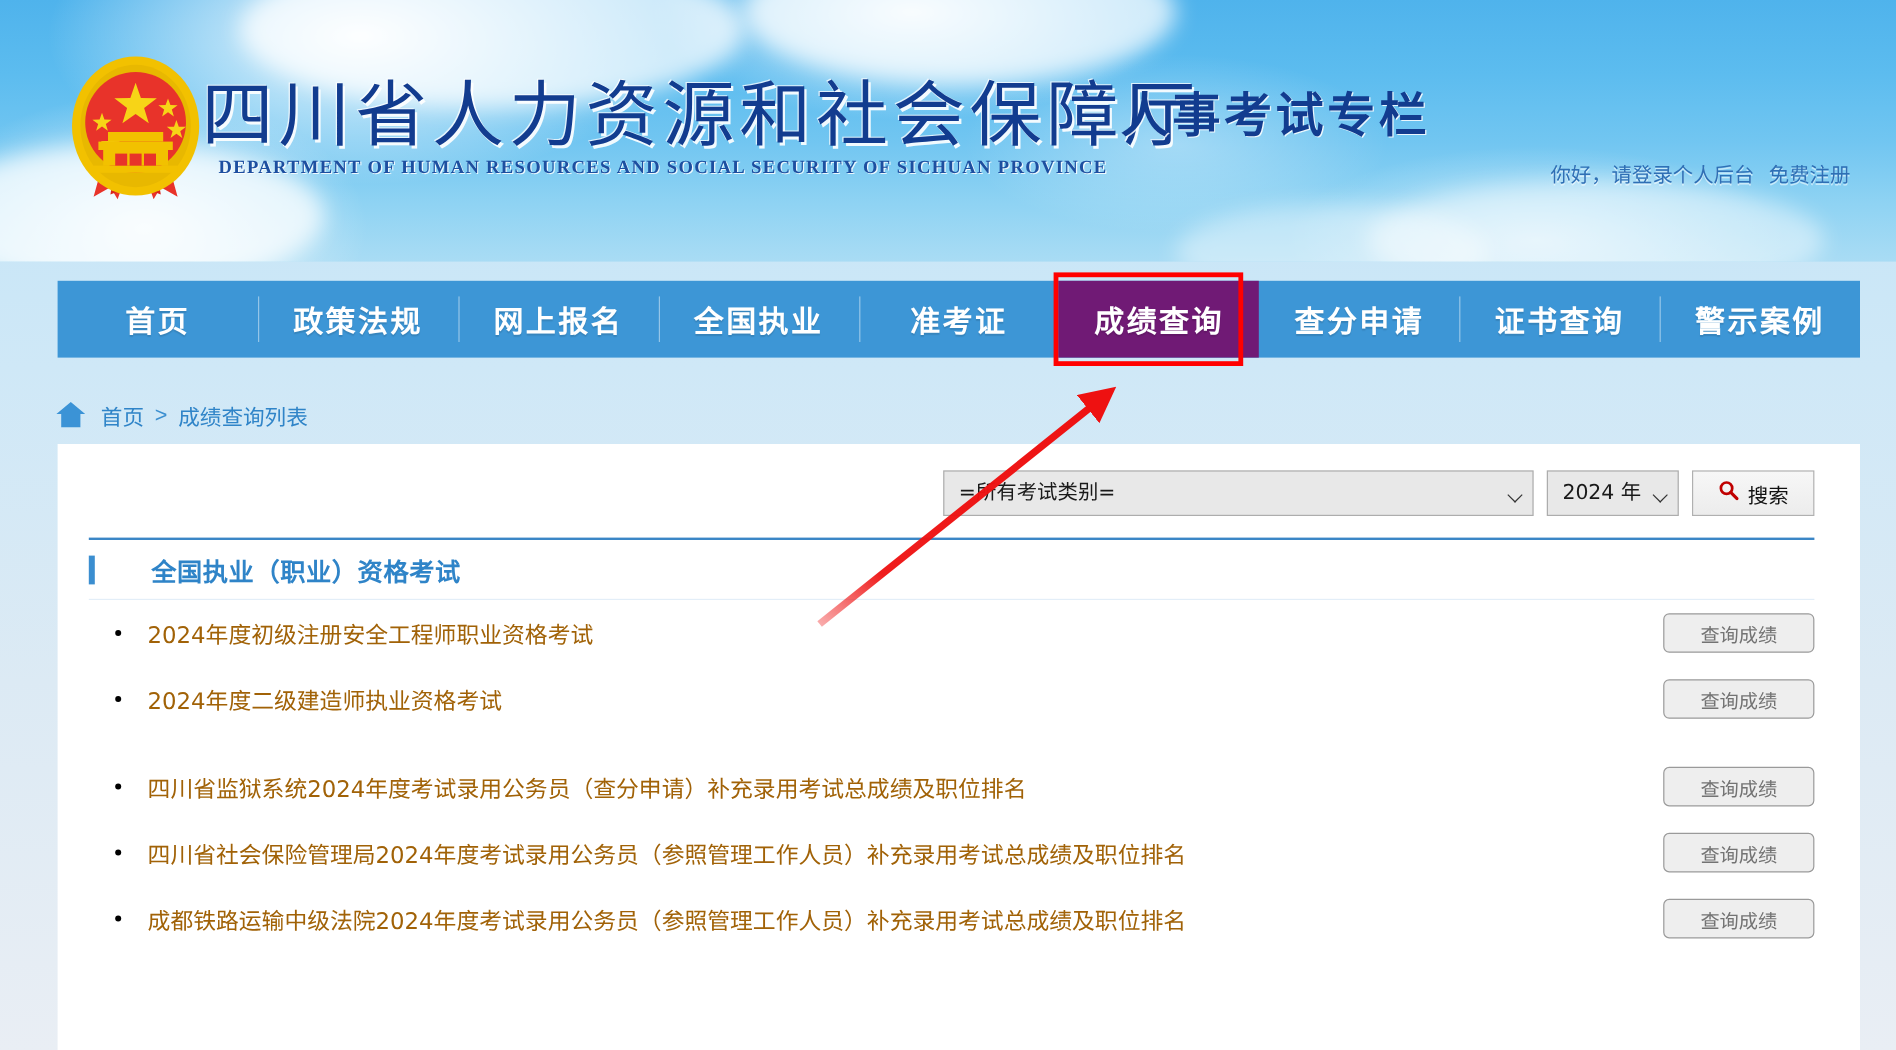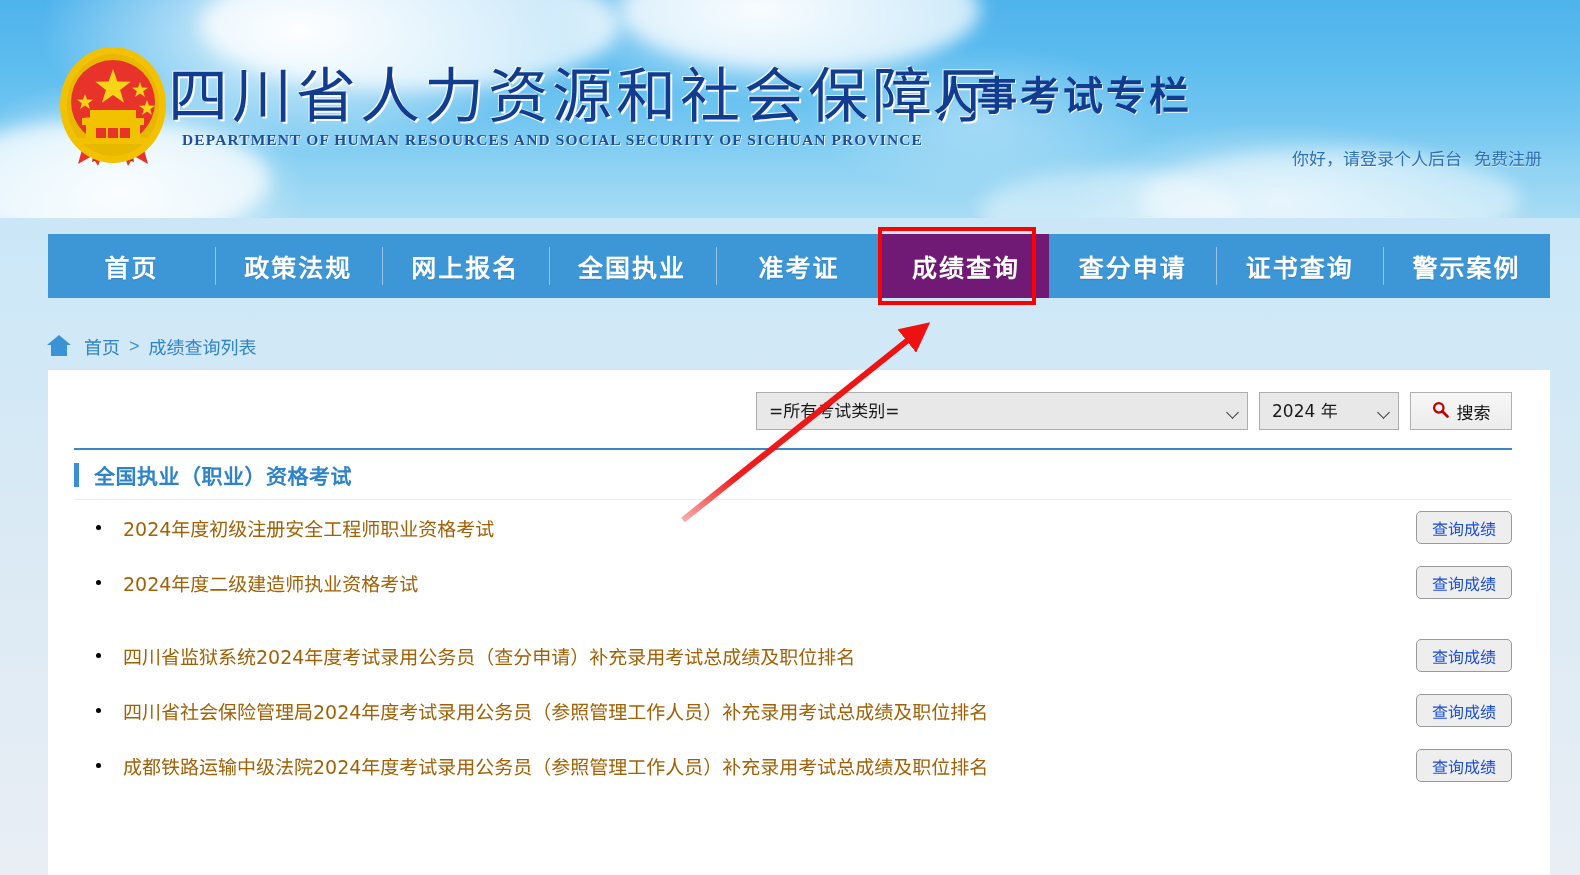--- a/index.html
+++ b/index.html
@@ -80,21 +80,21 @@
     letter-spacing: 3px;
     color: #123c8f;
     font-family: "DejaVu Sans", "Liberation Sans", sans-serif;
     text-shadow: 1px 1px 0 rgba(255,255,255,0.85);
     white-space: nowrap;
   }
 
   .user-bar {
     position: absolute;
     right: 38px;
-    top: 145px;
+    top: 132px;
     font-size: 17px;
     color: #2f6fb5;
     white-space: nowrap;
     text-shadow: 0 1px 0 rgba(255,255,255,0.55);
   }
   .user-bar a { color: #2f6fb5; text-decoration: none; cursor: pointer; }
   .user-bar .gap { display: inline-block; width: 12px; }
 
   
   .nav {
@@ -213,21 +213,21 @@
     position: absolute;
     right: 11px;
     top: 16px;
     width: 8px; height: 8px;
     border-right: 1.6px solid #333;
     border-bottom: 1.6px solid #333;
     transform: rotate(45deg);
     pointer-events: none;
   }
   .sel-category { width: 492px; }
-  .sel-year { width: 140px; }
+  .sel-year { width: 110px; }
 
   .search-btn {
     height: 38px;
     width: 102px;
     background: linear-gradient(to bottom, #f7f7f7 0%, #ececec 100%);
     border: 1px solid #b0b0b0;
     font-size: 17px;
     color: #111;
     display: inline-flex;
     align-items: center;
@@ -245,20 +245,21 @@
 
   .section {
     margin: 0 38px 0 26px;
   }
   .section-head {
     display: flex;
     align-items: center;
     height: 50px;
     border-bottom: 1px solid #e3eef8;
     padding-left: 0;
+    gap: 32px;
   }
   .section-bar {
     width: 5px;
     height: 24px;
     background: #3b8ed0;
     margin-right: 15px;
   }
   .section-title {
     font-size: 21px;
     font-weight: bold;
@@ -284,27 +285,27 @@
   .bullet {
     width: 5px;
     height: 5px;
     background: #000;
     border-radius: 50%;
     margin-right: 22px;
     flex: 0 0 auto;
   }
   .item-link { color: #a16207; text-decoration: none; cursor: pointer; }
   .query-btn {
-    width: 96px;
+    width: 126px;
     height: 33px;
     background: #eeeeee;
     border: 1px solid #9a9a9a;
     border-radius: 5px;
     font-size: 16px;
-    color: #1d4ed8;
+    color: #737373;
     cursor: pointer;
     font-family: "DejaVu Sans", "Liberation Sans", sans-serif;
     flex: 0 0 auto;
   }
 </style>
 </head>
 <body>
 
 <div class="banner">
   <div class="cloud" style="left:-60px; top:120px; width:330px; height:120px;"></div>

